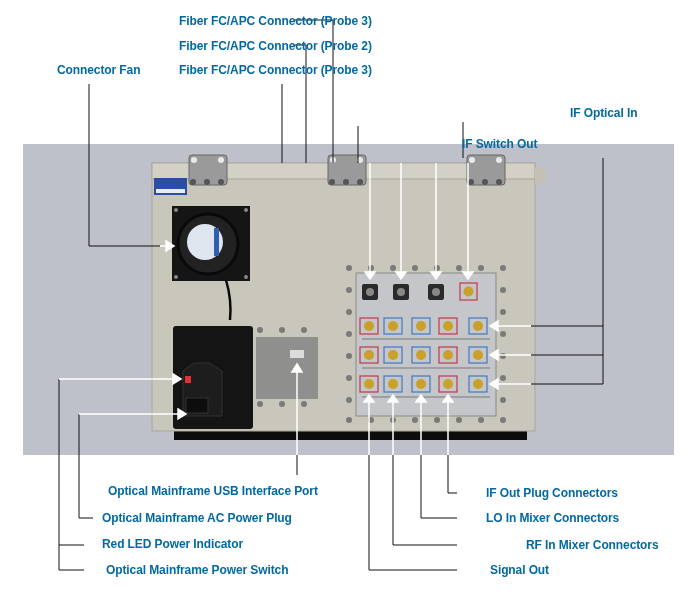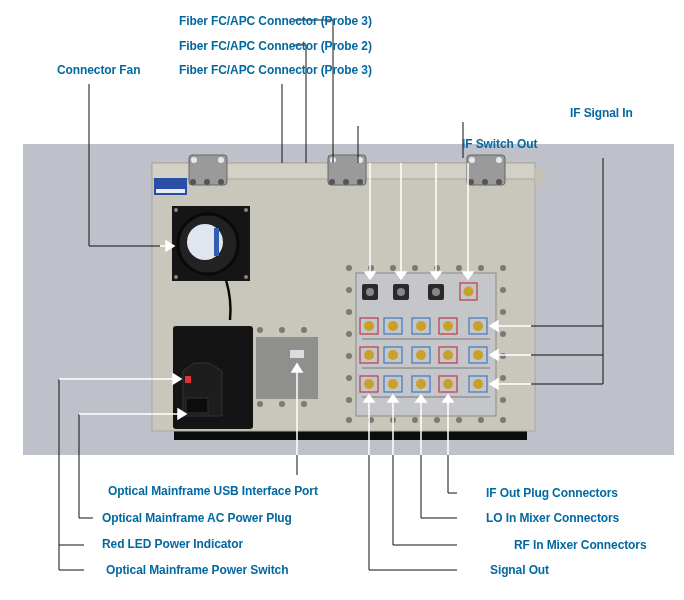--- a/index.html
+++ b/index.html
@@ -261,23 +261,23 @@
     <line x1="531" y1="384" x2="498" y2="384"></line>
       <polygon points="498,379 490,384 498,389"></polygon>
   </g>
 </svg>
 
 <div class="label" style="left:179px;top:14px;">Fiber FC/APC Connector (Probe 3)</div>
 <div class="label" style="left:179px;top:39px;">Fiber FC/APC Connector (Probe 2)</div>
 <div class="label" style="left:179px;top:63px;">Fiber FC/APC Connector (Probe 3)</div>
 <div class="label" style="left:57px;top:63px;">Connector Fan</div>
 <div class="label" style="left:462px;top:107px;margin-top:30px;">IF Switch Out</div>
-<div class="label" style="left:570px;top:106px;">IF Signal In</div>
+<div class="label" style="left:570px;top:106px;">IF Optical In</div>
 
 <div class="label" style="left:108px;top:484px;">Optical Mainframe USB Interface Port</div>
 <div class="label" style="left:102px;top:511px;">Optical Mainframe AC Power Plug</div>
 <div class="label" style="left:102px;top:537px;">Red LED Power Indicator</div>
 <div class="label" style="left:106px;top:563px;">Optical Mainframe Power Switch</div>
 
 <div class="label" style="left:486px;top:486px;">IF Out Plug Connectors</div>
 <div class="label" style="left:486px;top:511px;">LO In Mixer Connectors</div>
-<div class="label" style="left:474px;top:538px;padding-left:40px;">RF In Mixer Connectors</div>
+<div class="label" style="left:486px;top:538px;padding-left:40px;">RF In Mixer Connectors</div>
 <div class="label" style="left:490px;top:563px;">Signal Out</div>
 
 </body></html>

